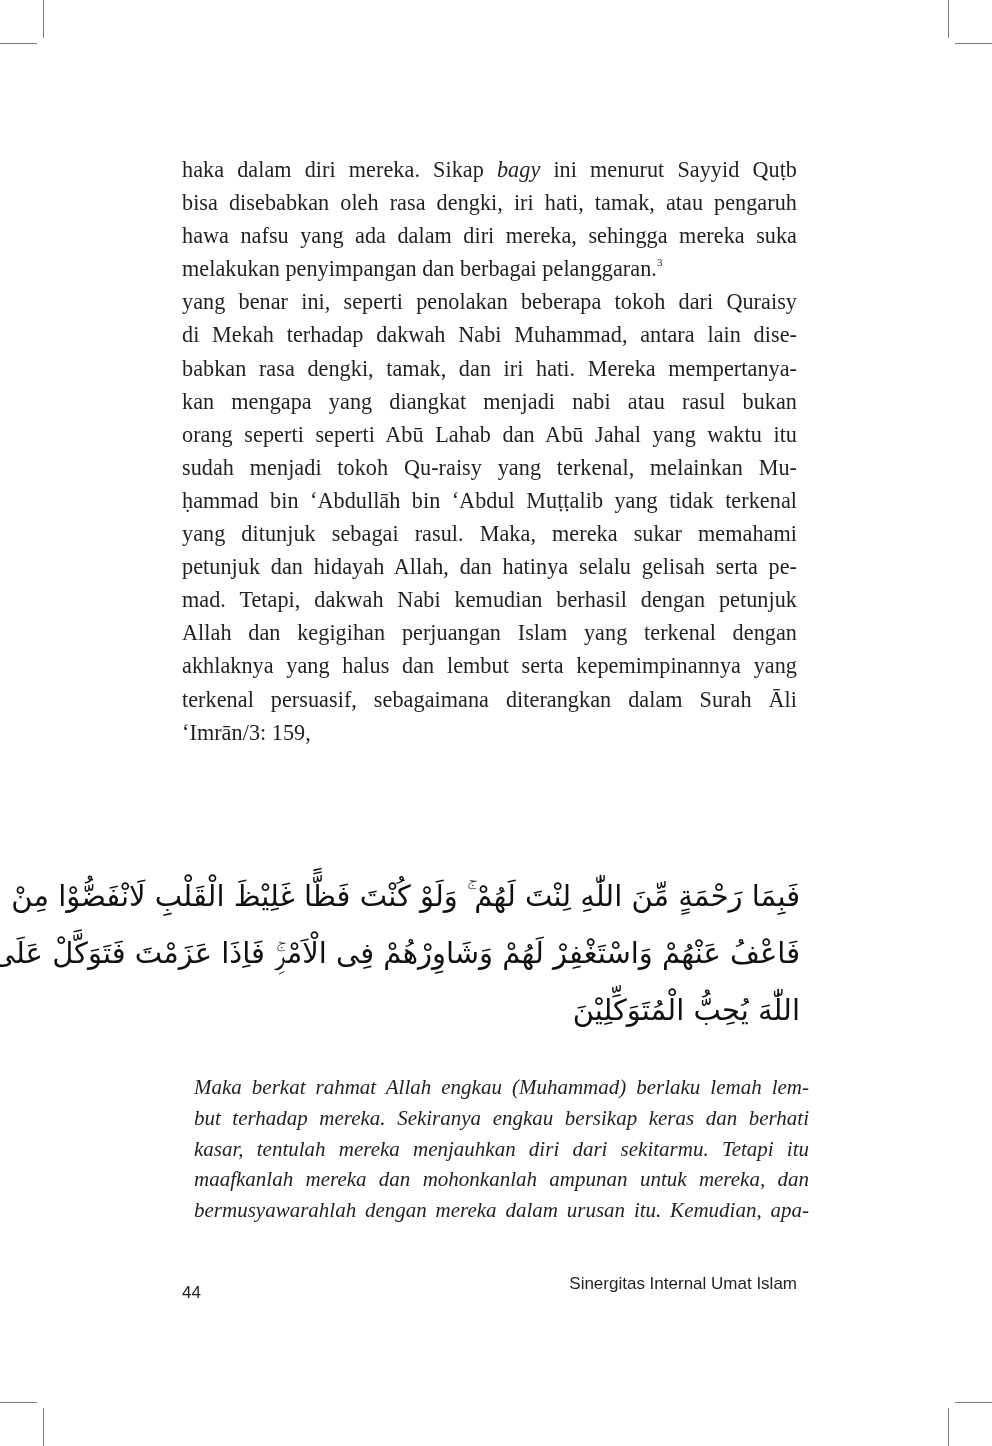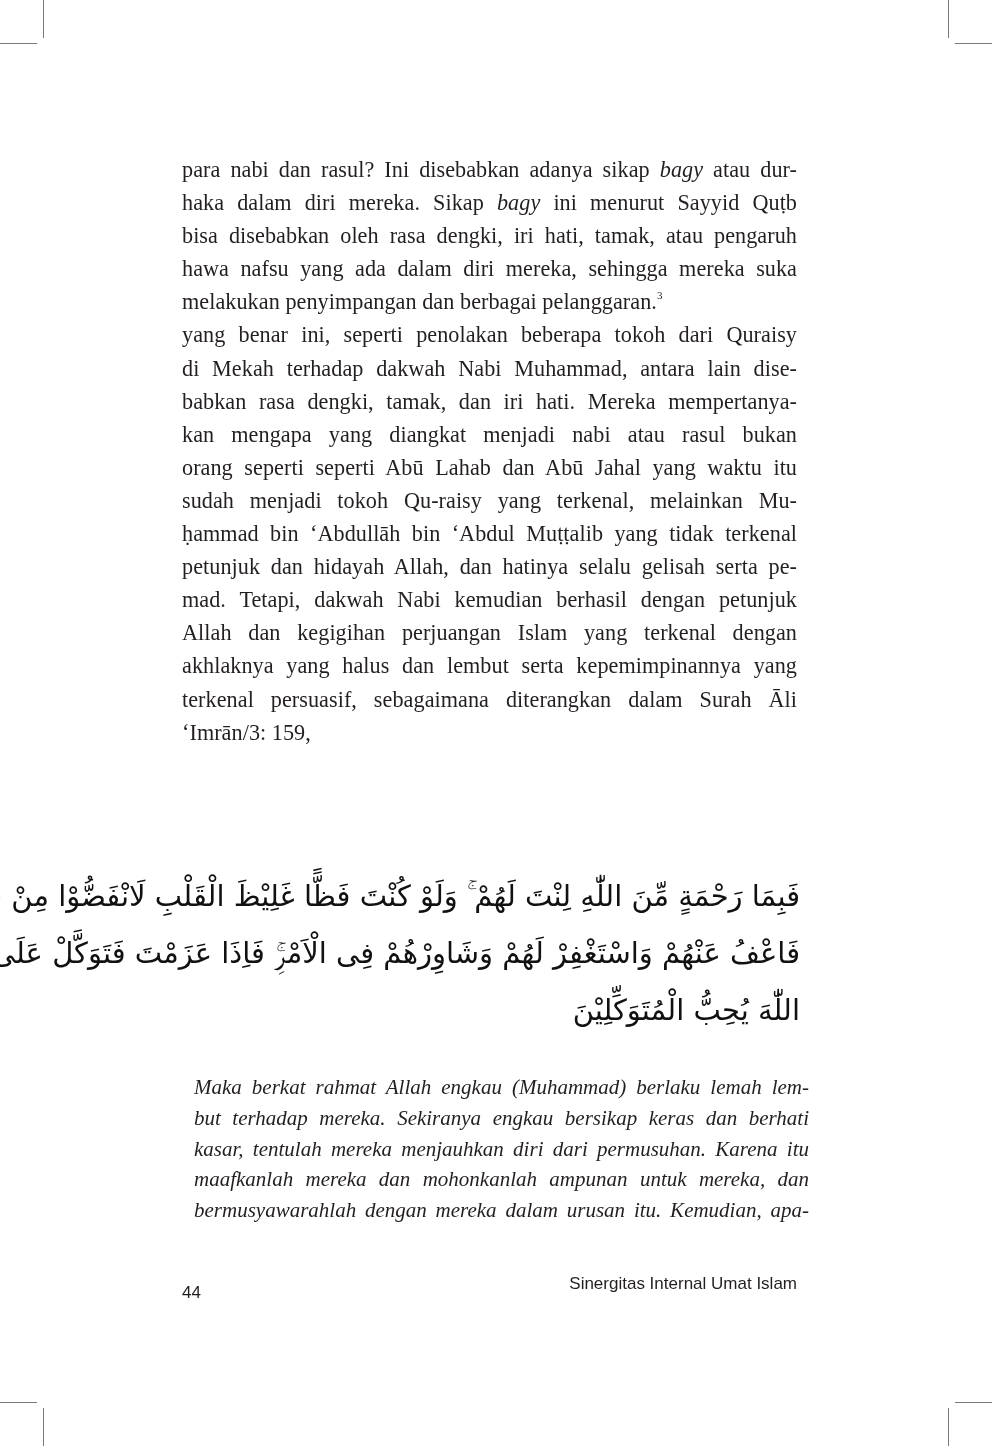--- a/index.html
+++ b/index.html
@@ -116,54 +116,54 @@
 <div class="crop h" style="left:0; top:43px; width:37px;"></div>
 <div class="crop v" style="left:948px; top:0; height:38px;"></div>
 <div class="crop h" style="left:955px; top:43px; width:37px;"></div>
 <div class="crop h" style="left:0; top:1402px; width:37px;"></div>
 <div class="crop v" style="left:43px; top:1408px; height:38px;"></div>
 <div class="crop h" style="left:955px; top:1402px; width:37px;"></div>
 <div class="crop v" style="left:948px; top:1408px; height:38px;"></div>
 
 <div class="column">
   <div class="body-text">
-    <span class="line"><span>para nabi dan rasul? Ini disebabkan adanya sikap </span><em>bagy</em><span> atau dur-</span></span>
     <span class="line"><span>haka dalam diri mereka. Sikap </span><em>bagy</em><span> ini menurut Sayyid Quṭb</span></span>
     <span class="line"><span>bisa disebabkan oleh rasa dengki, iri hati, tamak, atau pengaruh</span></span>
     <span class="line"><span>hawa nafsu yang ada dalam diri mereka, sehingga mereka suka</span></span>
     <span class="line last"><span>melakukan penyimpangan dan berbagai pelanggaran.</span><sup class="fn">3</sup></span>
   </div>
 
   <div class="body-text">
     <span class="line">yang benar ini, seperti penolakan beberapa tokoh dari Quraisy</span>
     <span class="line">di Mekah terhadap dakwah Nabi Muhammad, antara lain dise-</span>
     <span class="line">babkan rasa dengki, tamak, dan iri hati. Mereka mempertanya-</span>
     <span class="line">kan mengapa yang diangkat menjadi nabi atau rasul bukan</span>
     <span class="line">orang seperti seperti Abū Lahab dan Abū Jahal yang waktu itu</span>
     <span class="line">sudah menjadi tokoh Qu-raisy yang terkenal, melainkan Mu-</span>
     <span class="line">ḥammad bin ‘Abdullāh bin ‘Abdul Muṭṭalib yang tidak terkenal</span>
+    <span class="line">yang ditunjuk sebagai rasul. Maka, mereka sukar memahami</span>
     <span class="line">petunjuk dan hidayah Allah, dan hatinya selalu gelisah serta pe-</span>
     <span class="line">mad. Tetapi, dakwah Nabi kemudian berhasil dengan petunjuk</span>
     <span class="line">Allah dan kegigihan perjuangan Islam yang terkenal dengan</span>
     <span class="line">akhlaknya yang halus dan lembut serta kepemimpinannya yang</span>
     <span class="line">terkenal persuasif, sebagaimana diterangkan dalam Surah Āli</span>
     <span class="line last">‘Imrān/3: 159,</span>
   </div>
 </div>
 
 <div class="arabic-block" lang="ar">
   <span class="aline">فَبِمَا رَحْمَةٍ مِّنَ اللّٰهِ لِنْتَ لَهُمْ ۚ وَلَوْ كُنْتَ فَظًّا غَلِيْظَ الْقَلْبِ لَانْفَضُّوْا مِنْ حَوْلِكَ ۖ</span>
   <span class="aline">فَاعْفُ عَنْهُمْ وَاسْتَغْفِرْ لَهُمْ وَشَاوِرْهُمْ فِى الْاَمْرِۚ فَاِذَا عَزَمْتَ فَتَوَكَّلْ عَلَى اللّٰهِ ۗ اِنَّ</span>
   <span class="aline last">اللّٰهَ يُحِبُّ الْمُتَوَكِّلِيْنَ</span>
 </div>
 
 <div class="translation">
   <span class="line">Maka berkat rahmat Allah engkau (Muhammad) berlaku lemah lem-</span>
   <span class="line">but terhadap mereka. Sekiranya engkau bersikap keras dan berhati</span>
-  <span class="line">kasar, tentulah mereka menjauhkan diri dari permusuhan. Karena itu</span>
+  <span class="line">kasar, tentulah mereka menjauhkan diri dari sekitarmu. Tetapi itu</span>
   <span class="line">maafkanlah mereka dan mohonkanlah ampunan untuk mereka, dan</span>
   <span class="line">bermusyawarahlah dengan mereka dalam urusan itu. Kemudian, apa-</span>
 </div>
 
 <div class="footer">
   <span class="page-number">44</span>
   <span class="running-title">Sinergitas Internal Umat Islam</span>
 </div>
 
 </body></html>

